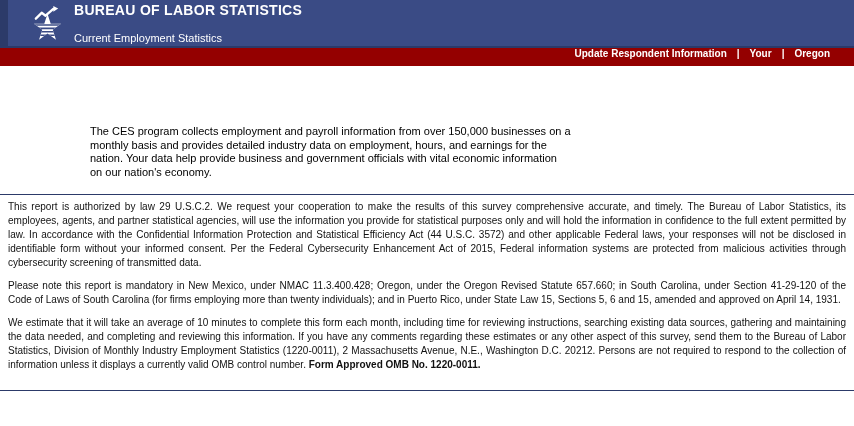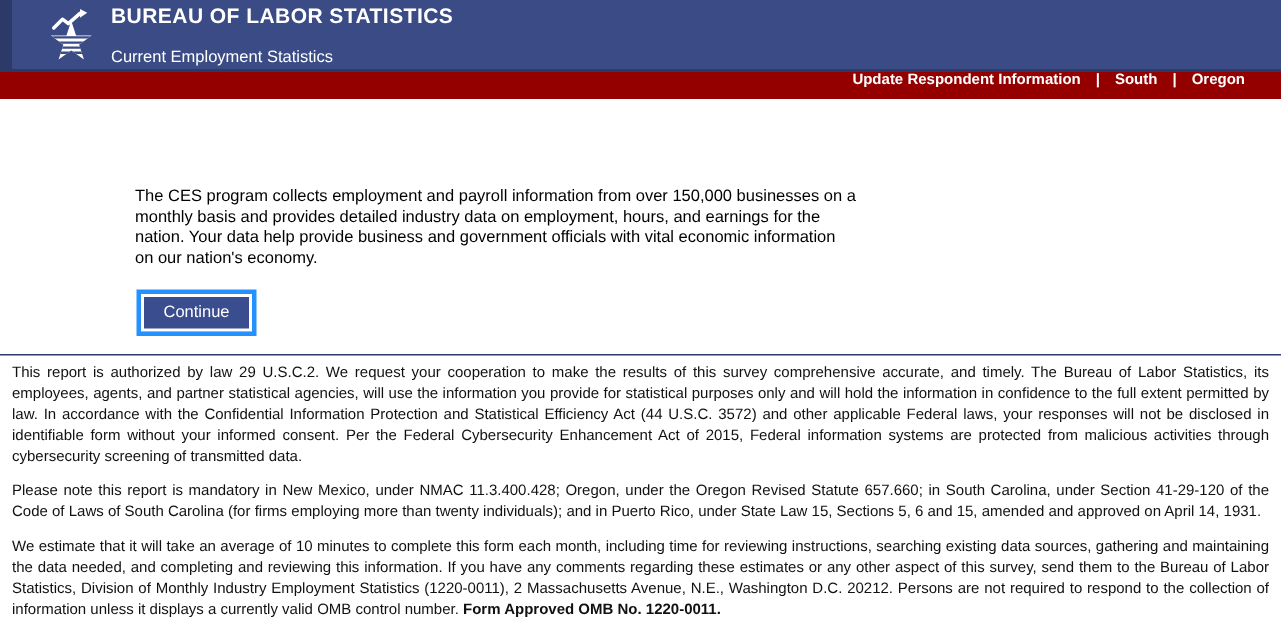--- a/index.html
+++ b/index.html
@@ -62,28 +62,27 @@
     </svg>
     <div class="header-text">
       <div class="title">BUREAU OF LABOR STATISTICS</div>
       <div class="subtitle">Current Employment Statistics</div>
     </div>
   </div>
 
   <div class="redbar">
     <a class="nav-link">Update Respondent Information</a>
     <span class="nav-sep">|</span>
-    <a class="nav-link">South</a>
+    <a class="nav-link">Your</a>
     <span class="nav-sep">|</span>
     <a class="nav-link">Oregon</a>
   </div>
 
   <div class="main">
     <p class="intro">The CES program collects employment and payroll information from over 150,000 businesses on a monthly basis and provides detailed industry data on employment, hours, and earnings for the nation. Your data help provide business and government officials with vital economic information on our nation's economy.</p>
-    <button class="continue-btn">Continue</button>
   </div>
 
   <hr class="divider">
 
   <div class="legal">
     <p>This report is authorized by law 29 U.S.C.2. We request your cooperation to make the results of this survey comprehensive accurate, and timely. The Bureau of Labor Statistics, its employees, agents, and partner statistical agencies, will use the information you provide for statistical purposes only and will hold the information in confidence to the full extent permitted by law. In accordance with the Confidential Information Protection and Statistical Efficiency Act (44 U.S.C. 3572) and other applicable Federal laws, your responses will not be disclosed in identifiable form without your informed consent. Per the Federal Cybersecurity Enhancement Act of 2015, Federal information systems are protected from malicious activities through cybersecurity screening of transmitted data.</p>
     <p>Please note this report is mandatory in New Mexico, under NMAC 11.3.400.428; Oregon, under the Oregon Revised Statute 657.660; in South Carolina, under Section 41-29-120 of the Code of Laws of South Carolina (for firms employing more than twenty individuals); and in Puerto Rico, under State Law 15, Sections 5, 6 and 15, amended and approved on April 14, 1931.</p>
     <p><span>We estimate that it will take an average of 10 minutes to complete this form each month, including time for reviewing instructions, searching existing data sources, gathering and maintaining the data needed, and completing and reviewing this information. If you have any comments regarding these estimates or any other aspect of this survey, send them to the Bureau of Labor Statistics, Division of Monthly Industry Employment Statistics (1220-0011), 2 Massachusetts Avenue, N.E., Washington D.C. 20212. Persons are not required to respond to the collection of information unless it displays a currently valid OMB control number.</span> <span class="bold">Form Approved OMB No. 1220-0011.</span></p>
   </div>
 

